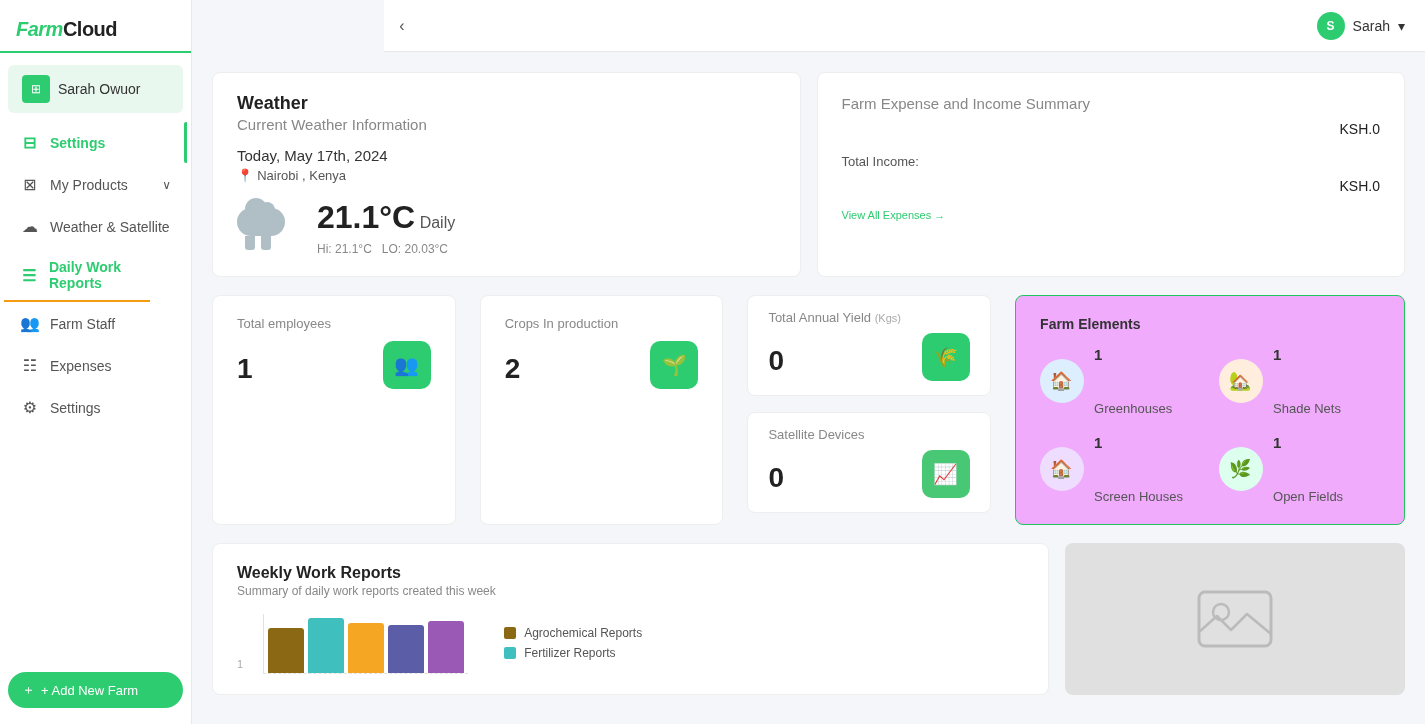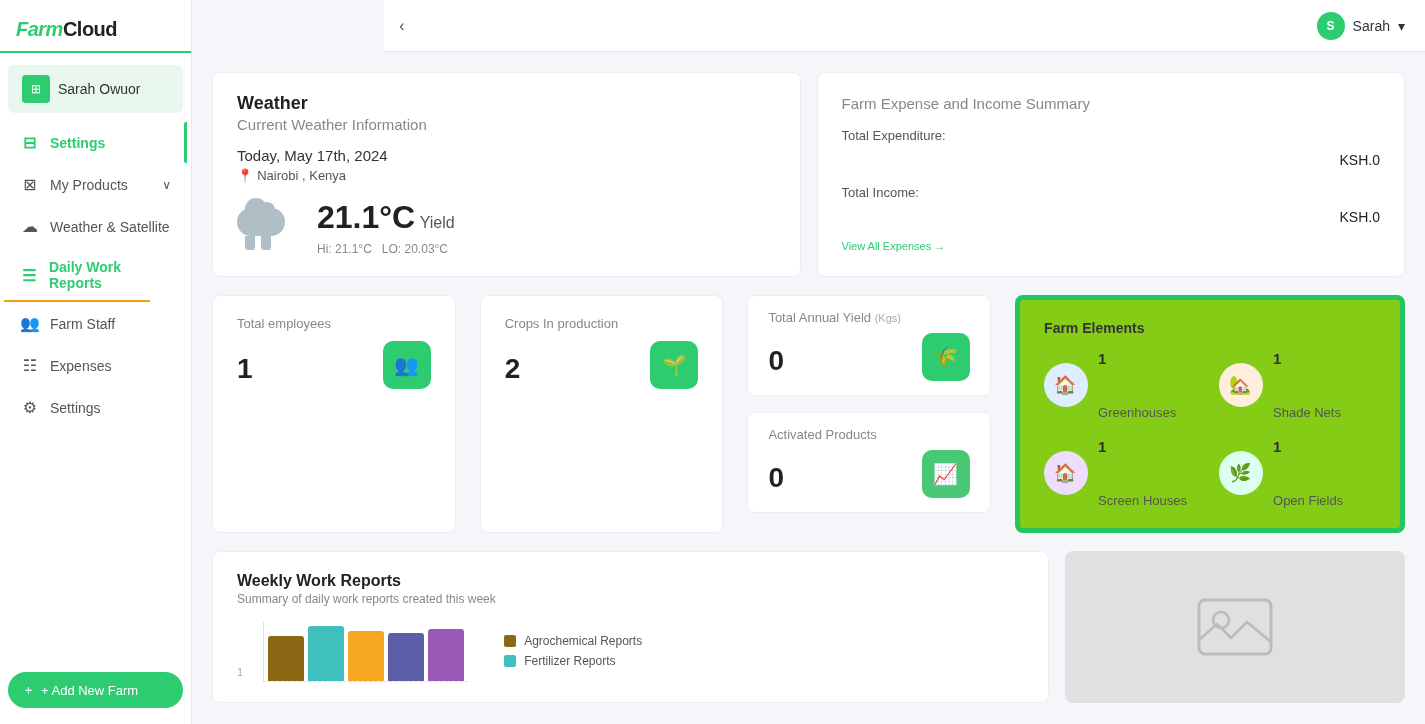--- a/index.html
+++ b/index.html
@@ -195,21 +195,21 @@
     .stats-icon-btn {
       width: 48px; height: 48px;
       background: #2ecc71;
       border-radius: 10px;
       display: flex; align-items: center; justify-content: center;
       font-size: 20px; color: #fff;
     }
 
     
     .farm-elements-card {
-      background: #84cc16; border-radius: 8px; padding: 20px 24px; border: 5px solid #22c55e;
+      background: #f0abfc; border-radius: 8px; padding: 20px 24px; border: 1px solid #22c55e;
     }
     .farm-el-title { font-size: 14px; font-weight: 600; color: #333; margin-bottom: 14px; }
     .farm-el-grid { display: grid; grid-template-columns: 1fr 1fr; gap: 18px; }
     .farm-el-item { display: flex; align-items: center; gap: 10px; }
     .farm-el-icon {
       width: 44px; height: 44px; border-radius: 50%;
       display: flex; align-items: center; justify-content: center;
       font-size: 18px;
     }
     .farm-el-icon.blue { background: #ddeeff; }
@@ -326,32 +326,31 @@
           <span>Nairobi , Kenya</span>
         </div>
         <div class="weather-temp-row">
           <div style="position:relative;width:64px;height:40px;">
             <div class="cloud-shape"></div>
             <div style="position:absolute;bottom:-2px;left:8px;width:10px;height:14px;background:#b0bec5;border-radius:0 0 3px 3px;"></div>
             <div style="position:absolute;bottom:-2px;left:24px;width:10px;height:18px;background:#b0bec5;border-radius:0 0 3px 3px;"></div>
           </div>
           <div>
             <span class="weather-temp">21.1°C</span>
-            <span class="weather-desc">Yield</span>
+            <span class="weather-desc">Daily</span>
             <div class="weather-hilo">
               <span>Hi: 21.1°C</span>&nbsp;&nbsp;
               <span>LO: 20.03°C</span>
             </div>
           </div>
         </div>
       </div>
 
       <div class="card">
         <div class="card-subtitle">Farm Expense and Income Summary</div>
-        <div class="overview-label">Total Expenditure:</div>
         <div class="overview-amount">
           <span>KSH.</span><span>0</span>
         </div>
         <div class="overview-label" style="margin-top:14px;">Total Income:</div>
         <div class="overview-amount">
           <span>KSH.</span><span>0</span>
         </div>
         <div class="view-link">
           <span>View All Expenses →</span>
         </div>
@@ -378,21 +377,21 @@
 
       <div style="display:flex;flex-direction:column;gap:16px;">
         <div class="stats-card" style="padding:14px 20px;">
           <div class="stats-title">Total Annual Yield <span style="font-size:11px;color:#aaa;">(Kgs)</span></div>
           <div style="display:flex;align-items:center;justify-content:space-between;margin-top:8px;">
             <div class="stats-value">0</div>
             <div class="stats-icon-btn">🌾</div>
           </div>
         </div>
         <div class="stats-card" style="padding:14px 20px;">
-          <div class="stats-title">Activated Products</div>
+          <div class="stats-title">Satellite Devices</div>
           <div style="display:flex;align-items:center;justify-content:space-between;margin-top:8px;">
             <div class="stats-value">0</div>
             <div class="stats-icon-btn" style="background:#48c774;">📈</div>
           </div>
         </div>
       </div>
 
       <div class="farm-elements-card">
         <div class="farm-el-title">Farm Elements</div>
         <div class="farm-el-grid">

